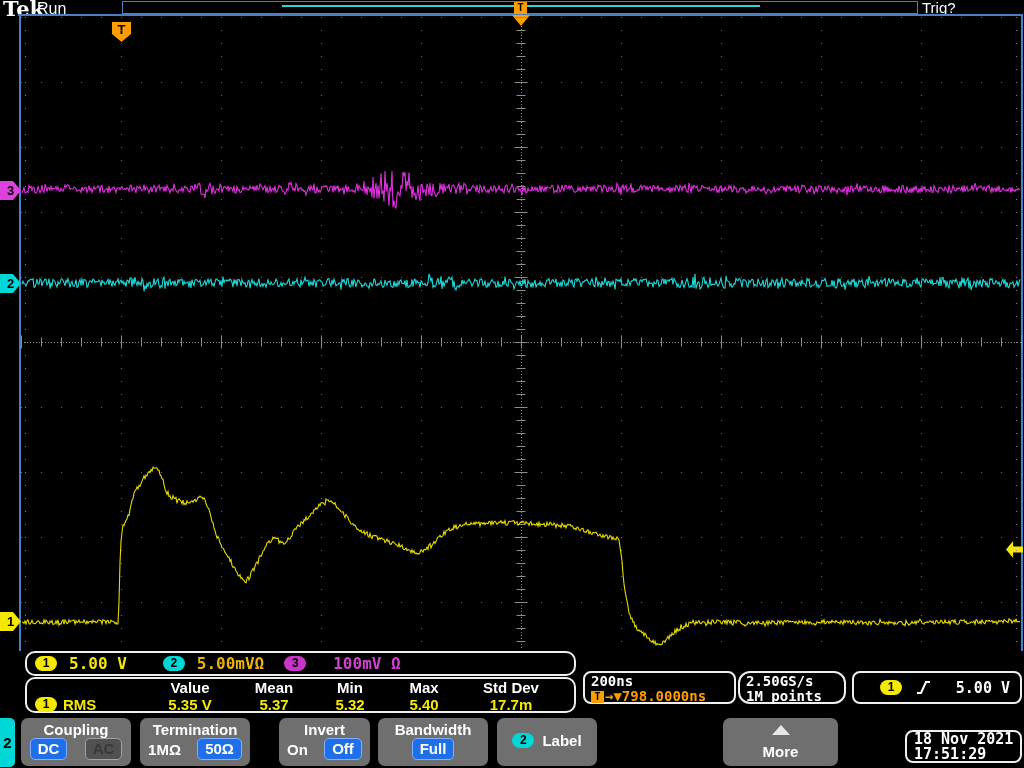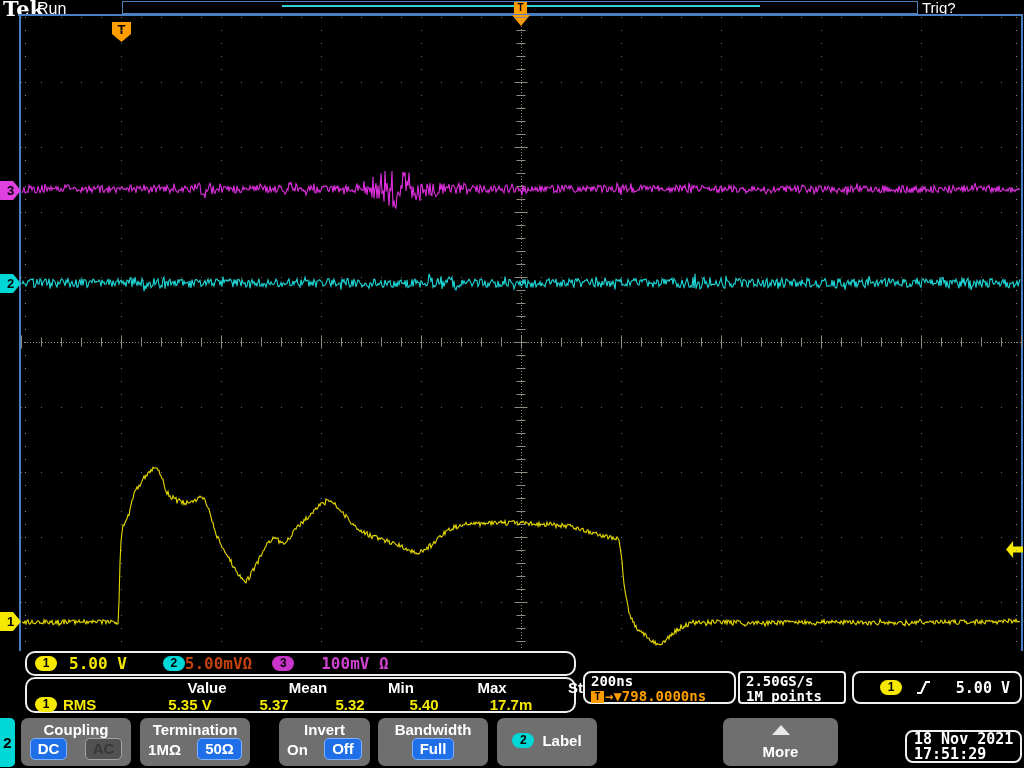--- a/index.html
+++ b/index.html
@@ -38,30 +38,30 @@
   .wbox{border:2px solid #efefef;border-radius:10px;background:#000;box-sizing:border-box;}
   .scales-box{left:25px;top:651px;width:551px;height:25px;display:flex;align-items:center;}
   .badge{display:inline-block;width:22px;height:15px;border-radius:8px;color:#000;
          font-weight:bold;font-size:12px;line-height:15px;text-align:center;
          font-family:"Liberation Sans",sans-serif;}
   .b-yellow{background:#f5e900;} .b-cyan{background:#00d8d8;} .b-magenta{background:#c935c9;}
   .scale-txt{font-weight:bold;font-size:16px;}
   .meas-box{left:25px;top:677px;width:551px;height:36px;font-weight:bold;font-size:15px;}
   .meas-grid{display:grid;grid-template-columns:118px 90px 78px 74px 74px 100px;line-height:17px;}
   .meas-grid div{text-align:center;}
-  .meas-head{color:#fff;gap:17px;}
+  .meas-head{color:#fff;}
   .meas-val{color:#f5e900;}
   .meas-src{display:flex;align-items:center;gap:6px;padding-left:8px;}
 
   .hor-box{left:583px;top:671px;width:153px;height:33px;border-radius:8px;padding:1px 12px 0 6px;}
   .hor-scale{color:#fff;font-weight:bold;font-size:14px;line-height:15px;}
   .hor-delay{color:#ff9d00;font-weight:bold;font-size:14px;line-height:15px;display:flex;align-items:center;}
   .t-badge{display:inline-block;width:13px;height:12px;background:#ff9d00;color:#000;
            font-weight:bold;font-size:10px;line-height:12px;text-align:center;margin-right:1px;}
-  .rate-box{left:738px;top:671px;width:108px;height:33px;border-radius:4px;padding:1px 0 0 6px;}
+  .rate-box{left:738px;top:671px;width:108px;height:33px;border-radius:12px;padding:1px 0 0 6px;}
   .rate-line{color:#fff;font-weight:bold;font-size:14px;line-height:15px;}
   .trig-box{left:852px;top:671px;width:170px;height:33px;border-radius:8px;display:flex;align-items:center;}
   .trig-level-txt{color:#fff;font-weight:bold;font-size:15px;margin-left:auto;margin-right:10px;}
 
   
   .corner-tab{left:0;top:718px;width:15px;height:49px;background:#00d8d8;border-radius:0 5px 5px 0;
               color:#000;font-weight:bold;font-size:15px;line-height:49px;text-align:center;}
   .menu-btn{top:718px;height:48px;background:#6f6f6f;border-radius:7px;color:#fff;
             display:flex;flex-direction:column;align-items:center;justify-content:space-between;
             padding:3px 0 6px 0;box-sizing:border-box;}
@@ -106,21 +106,21 @@
     </svg>
 
   <div class="abs ch-marker" style="top:181px;background:#e040e0;">3</div>
   <div class="abs ch-marker" style="top:274px;background:#00d8d8;">2</div>
   <div class="abs ch-marker" style="top:612px;background:#f5e900;">1</div>
 
   <div class="abs wbox scales-box mono">
     <span class="badge b-yellow" style="margin-left:8px;">1</span>
     <span class="scale-txt" style="color:#f5e900;margin-left:12px;">5.00 V</span>
     <span class="badge b-cyan" style="margin-left:36px;">2</span>
-    <span class="scale-txt" style="color:#c2410c;">5.00mVΩ</span>
+    <span class="scale-txt" style="color:#eab308;margin-left:12px;">5.00mVΩ</span>
     <span class="badge b-magenta" style="margin-left:20px;">3</span>
     <span class="scale-txt" style="color:#cf43cf;margin-left:27px;">100mV Ω</span>
   </div>
 
   <div class="abs wbox meas-box">
     <div class="meas-grid meas-head">
       <div></div>
       <div>Value</div>
       <div>Mean</div>
       <div>Min</div>

